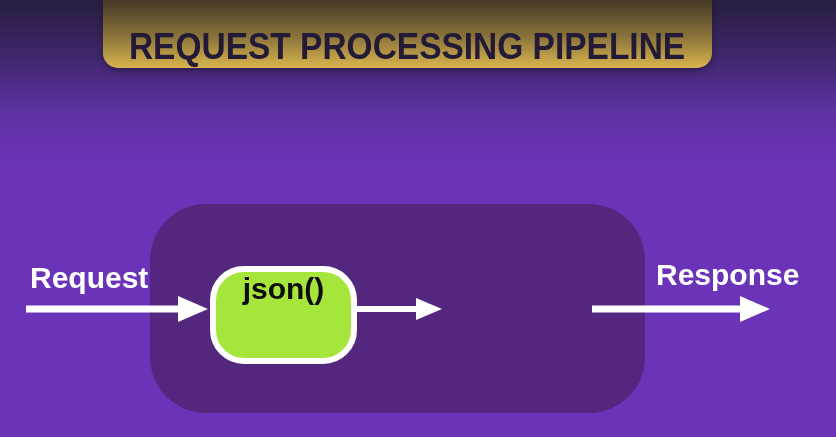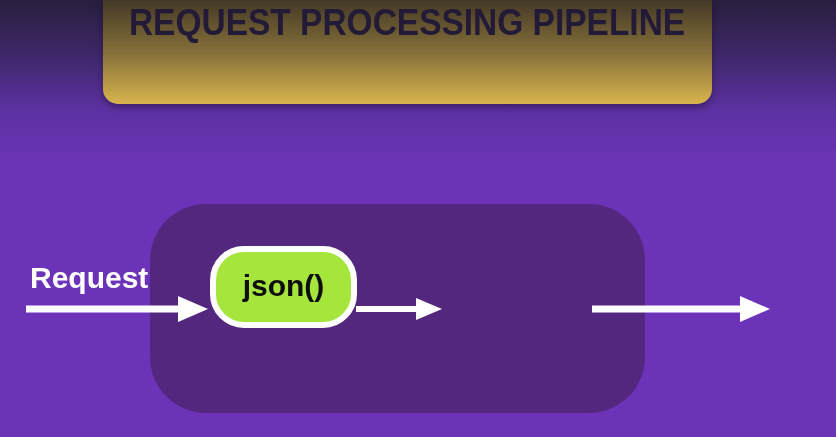--- a/index.html
+++ b/index.html
@@ -20,29 +20,29 @@
       var(--background-main, #6b34b8) 38%,
       var(--background-main, #6b34b8) 100%);
   }
 
   
   .banner {
     position: absolute;
     left: 103px;
     top: 0;
     width: 609px;
-    height: 104px;
+    height: 68px;
     border-radius: 0 0 15px 15px;
     background: linear-gradient(180deg,
       var(--banner-gold-top, #443926) 0%,
       #87713a 52%,
       var(--banner-gold-bottom, #d9b44e) 100%);
     box-shadow: 0 3px 7px rgba(20, 10, 40, 0.45);
     display: flex;
-    align-items: flex-start;
+    align-items: flex-end;
     justify-content: center;
   }
   .banner-title {
     color: var(--banner-text, #221a36);
     font-size: 36px;
     font-weight: 800;
     letter-spacing: 0px;
     white-space: nowrap;
     transform: scaleX(0.93);
     padding-top: 2px;
@@ -55,28 +55,28 @@
     top: 204px;
     width: 495px;
     height: 209px;
     border-radius: 56px;
     background: var(--container, #54277e);
   }
 
   
   .stage {
     position: absolute;
-    top: 246px;
-    height: 82px;
+    top: 266px;
+    height: 98px;
     box-sizing: border-box;
     background: var(--stage-fill, #a6e63c);
     border: 6px solid var(--stage-border, #ffffff);
     border-radius: 34px;
     display: flex;
-    align-items: center;
+    align-items: flex-start;
     justify-content: center;
   }
   .stage-json  { left: 210px; width: 147px; }
   .stage-route { left: 440px; width: 153px; }
   .stage-label {
     color: var(--stage-text, #0d0d0d);
     font-size: 30px;
     font-weight: 700;
     white-space: nowrap;
     padding-bottom: 2px;
@@ -121,18 +121,19 @@
   <div class="stage stage-json">
     <span class="stage-label">json()</span>
   </div>
 
   <svg class="arrow arrow-mid" width="87" height="28" viewBox="0 0 87 28">
     <line x1="0" y1="14" x2="62" y2="14" stroke-width="6"></line>
     <polygon points="60,3 86,14 60,25"></polygon>
   </svg>
 
 
+  <div class="flow-label label-response">Response</div>
   <svg class="arrow arrow-response" width="180" height="32" viewBox="0 0 180 32">
     <line x1="0" y1="16" x2="150" y2="16" stroke-width="7"></line>
     <polygon points="148,3 178,16 148,29"></polygon>
   </svg>
 
 </div>
 
 </body></html>

